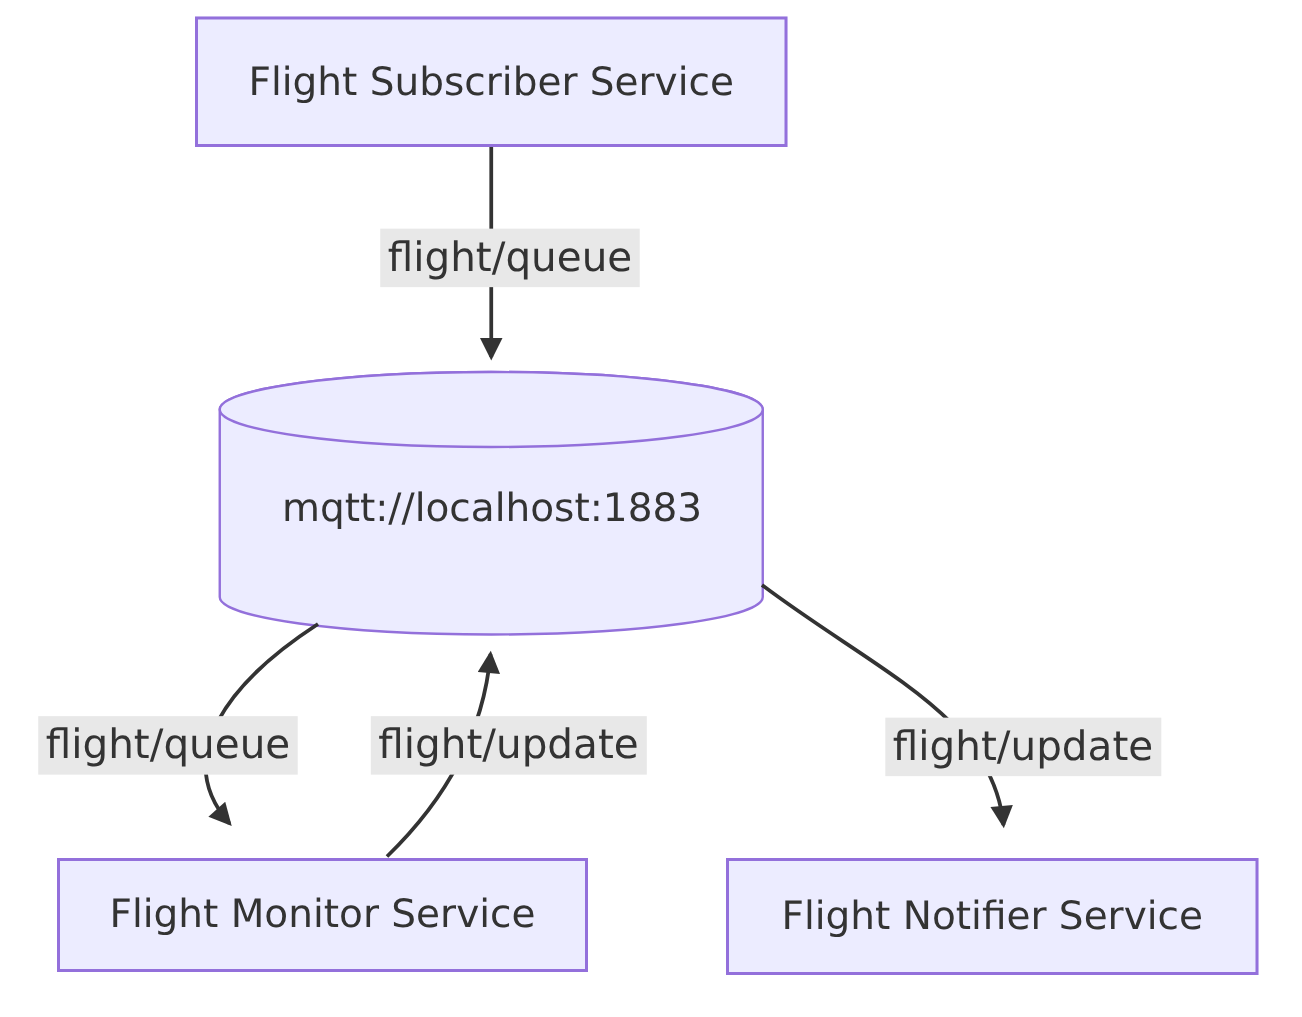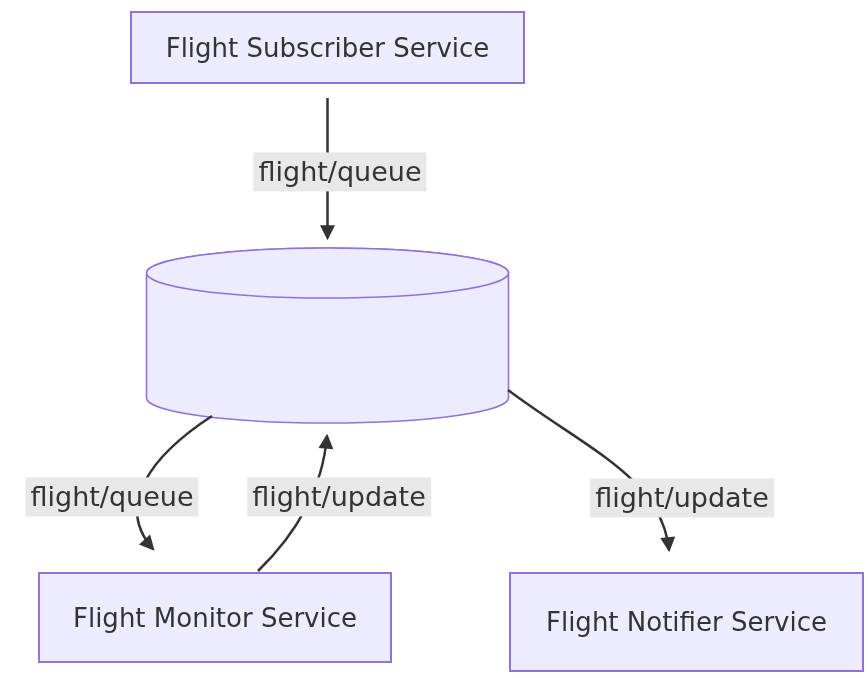--- a/index.html
+++ b/index.html
@@ -79,26 +79,27 @@
       <path class="cyl" d="M 146.5 273 L 146.5 398 A 181 25 0 0 0 508.5 398 L 508.5 273 A 181 25 0 0 0 146.5 273"></path>
       <ellipse class="cyl" cx="327.5" cy="273" rx="181" ry="25"></ellipse>
     </g>
 
     <path class="edge" marker-end="url(#arrowhead)" d="M 327.5 98 L 327.5 238"></path>
     <path class="edge" marker-end="url(#arrowhead)" d="M 212 416 C 152 455, 114 505, 153 549"></path>
     <path class="edge" marker-end="url(#arrowhead)" d="M 258 571 C 292 538, 322 494, 327 436"></path>
     <path class="edge" marker-end="url(#arrowhead)" d="M 508 390 C 585 448, 662 478, 669 550"></path>
   </svg>
 
-  <div class="node-rect" style="left:130px; top:11px; width:395px; height:73px;">Flight Subscriber Service</div>
+  <div class="node-rect" style="left:130px; top:11px; width:395px; height:87px;">Flight Subscriber Service</div>
 
-  <div class="node-rect" style="left:38px; top:572px; width:354px; height:91px;">Flight Monitor Service</div>
+  <div class="node-rect" style="left:38px; top:572px; width:354px; height:76px;">Flight Monitor Service</div>
 
-  <div class="node-rect" style="left:509px; top:572px; width:355px; height:100px;">Flight Notifier Service</div>
+  <div class="node-rect" style="left:484px; top:572px; width:355px; height:78px;">Flight Notifier Service</div>
 
+  <div class="node-label-cyl" style="left:328px; top:339px;">mqtt://localhost:1883</div>
 
   <div class="edge-label" style="left:328px; top:172px;">flight/queue</div>
 
   <div class="edge-label" style="left:100px; top:497px;">flight/queue</div>
 
   <div class="edge-label" style="left:327px; top:497px;">flight/update</div>
 
   <div class="edge-label" style="left:670px; top:498px;">flight/update</div>
 
 </div>

